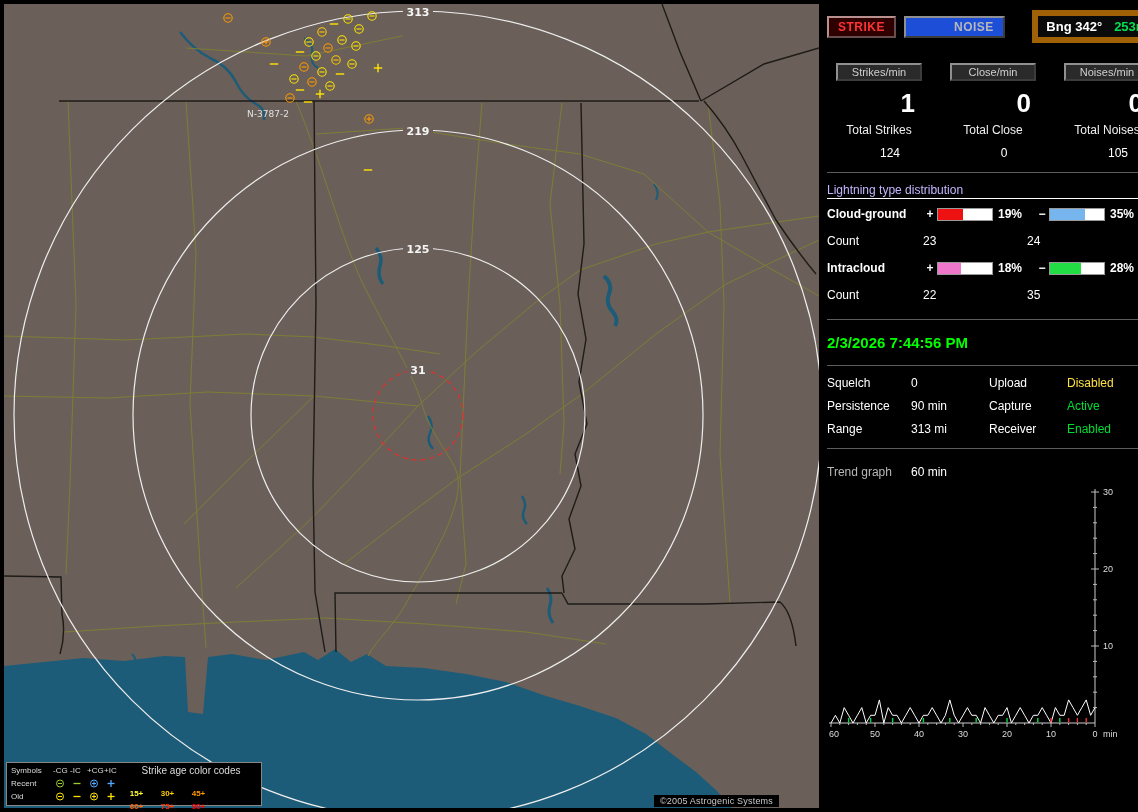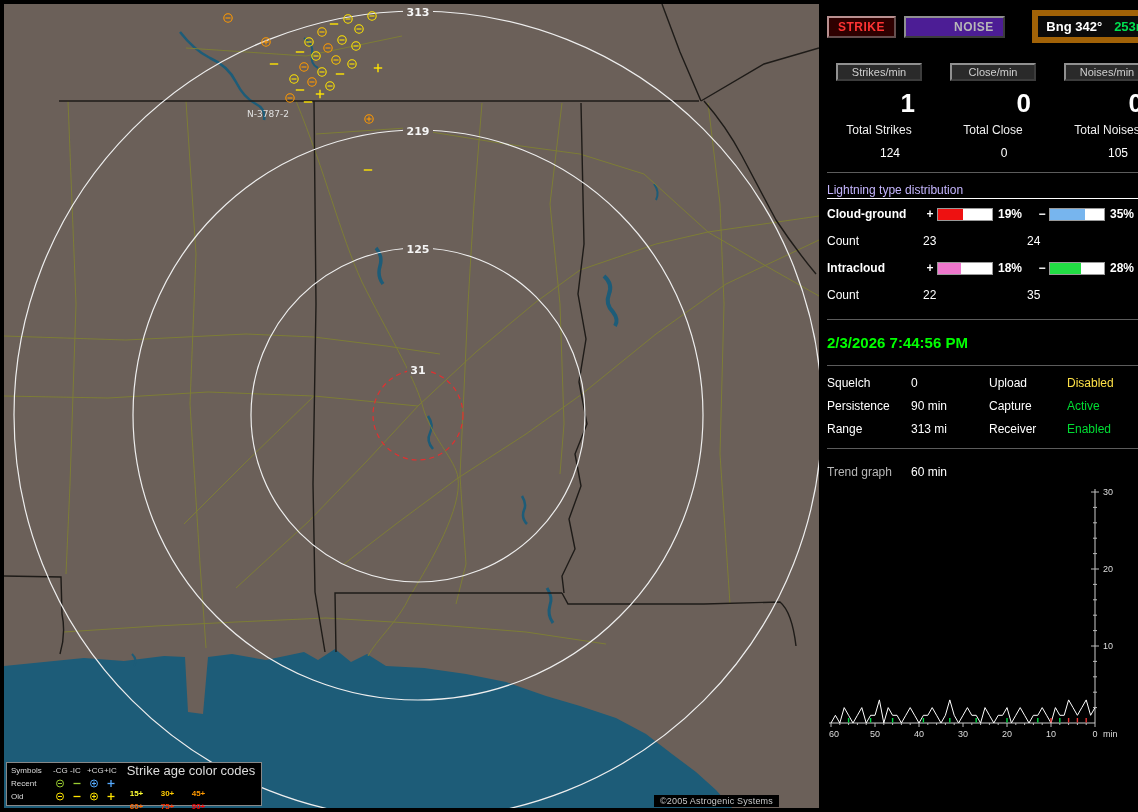--- a/index.html
+++ b/index.html
@@ -11,29 +11,29 @@
   .map text{font-family:"DejaVu Sans",sans-serif;}
   .copyright{position:absolute;right:40px;bottom:1px;background:#000;color:#c8c8c8;
              font-size:9px;padding:1px 6px;letter-spacing:0.2px;}
   
   .legend{position:absolute;left:2px;bottom:2px;width:254px;background:#000;
           border:1px solid #888;color:#ddd;font-size:8px;padding:1px 0 2px 0;}
   .lg-row{display:flex;align-items:center;height:13px;}
   .lg-c0{width:42px;padding-left:4px;color:#ddd;}
   .lg-sym{width:17px;text-align:left;color:#ddd;}
   .lg-sym svg{display:inline-block;vertical-align:middle;}
-  .lg-age-title{flex:1;text-align:center;color:#ddd;font-size:13px;}
+  .lg-age-title{flex:1;text-align:center;color:#ddd;font-size:10px;}
   .lg-age{width:31px;text-align:center;font-weight:bold;margin-top:20px;}
   
   .panel{position:absolute;left:821px;top:0;width:350px;height:812px;color:#fff;
          font-size:12px;padding:10px 0 0 6px;box-sizing:border-box;background:#000;}
   .top-row{display:flex;align-items:center;gap:8px;margin-bottom:20px;padding-right:6px;}
   .btn{font-weight:bold;font-size:12px;padding:2px 9px;cursor:default;letter-spacing:0.5px;}
   .btn-strike{background:#2e0000;color:#ff3333;border:2px outset #b89090;}
-  .btn-noise{background:#4c1d95;color:#b8b8b8;border:2px outset #909090;padding-left:48px;}
+  .btn-noise{background:#1d4ed8;color:#b8b8b8;border:2px outset #909090;padding-left:48px;}
   .bng-box{margin-left:auto;border:6px solid #a16207;background:#0a0a0a;padding:3px 8px;
            display:flex;gap:12px;font-weight:bold;font-size:13px;}
   .bng-dist{color:#00e050;}
   .counters{display:flex;margin-bottom:4px;gap:8px;}
   .counter-col{width:104px;}
   .counter-head{display:block;margin:0 auto;width:82px;text-align:center;background:#2a2a2a;
                 color:#cfcfcf;font-size:11px;border:2px outset #909090;padding:1px 0;}
   .rate{font-size:26px;font-weight:bold;text-align:right;padding-right:16px;height:40px;
         line-height:44px;}
   .total-label{text-align:center;font-size:12px;margin-top:2px;color:#f0f0f0;}

